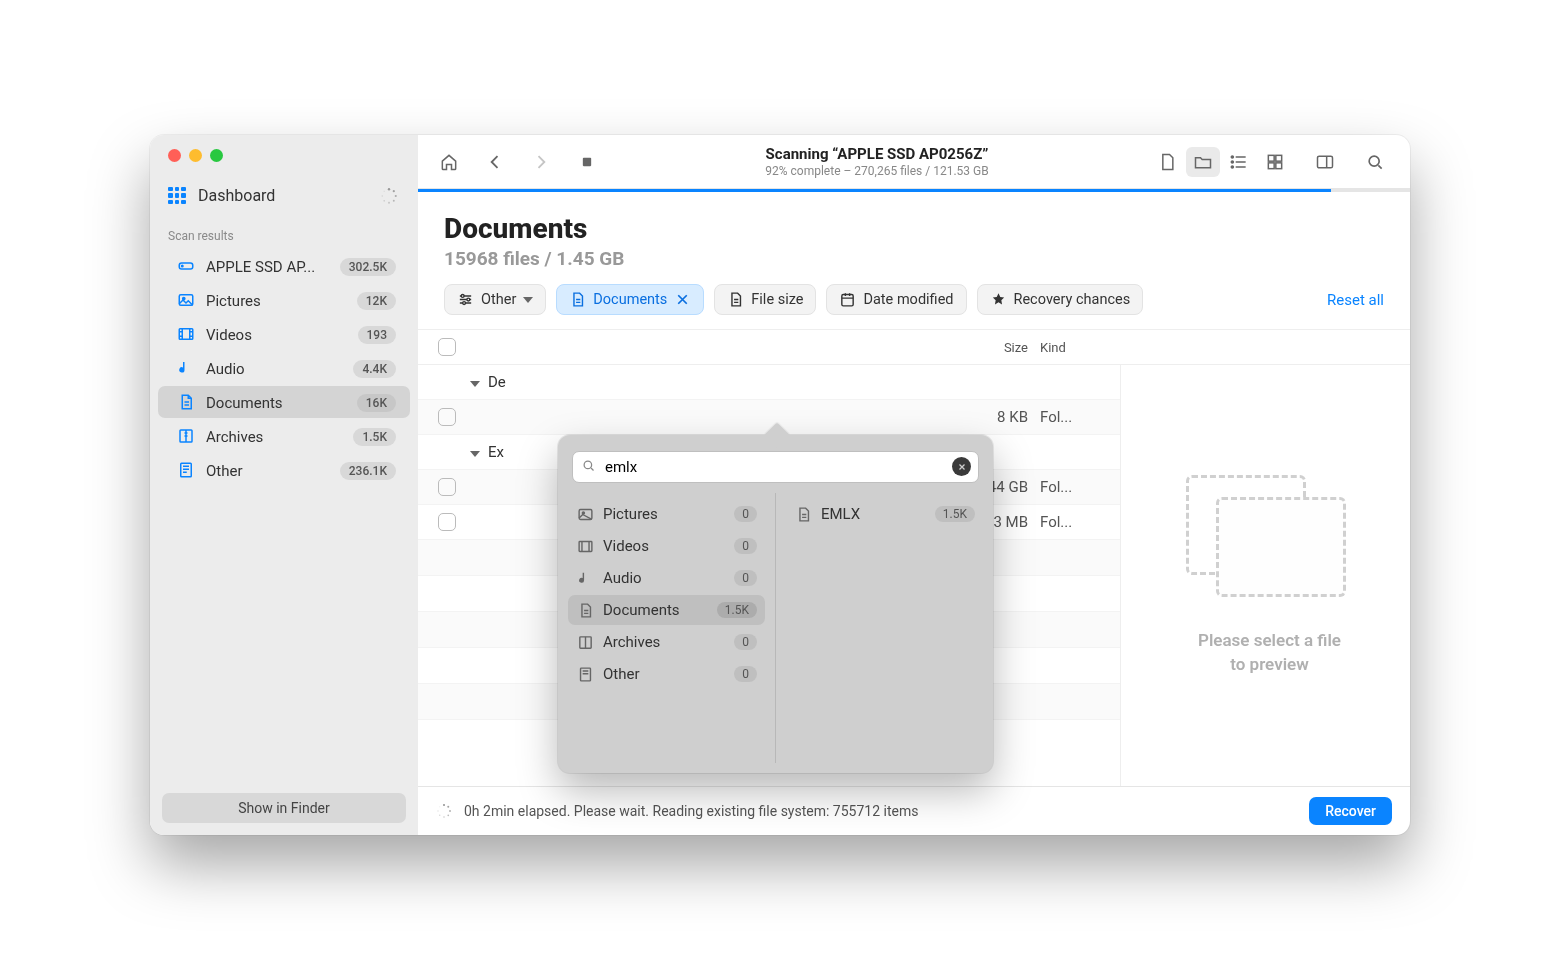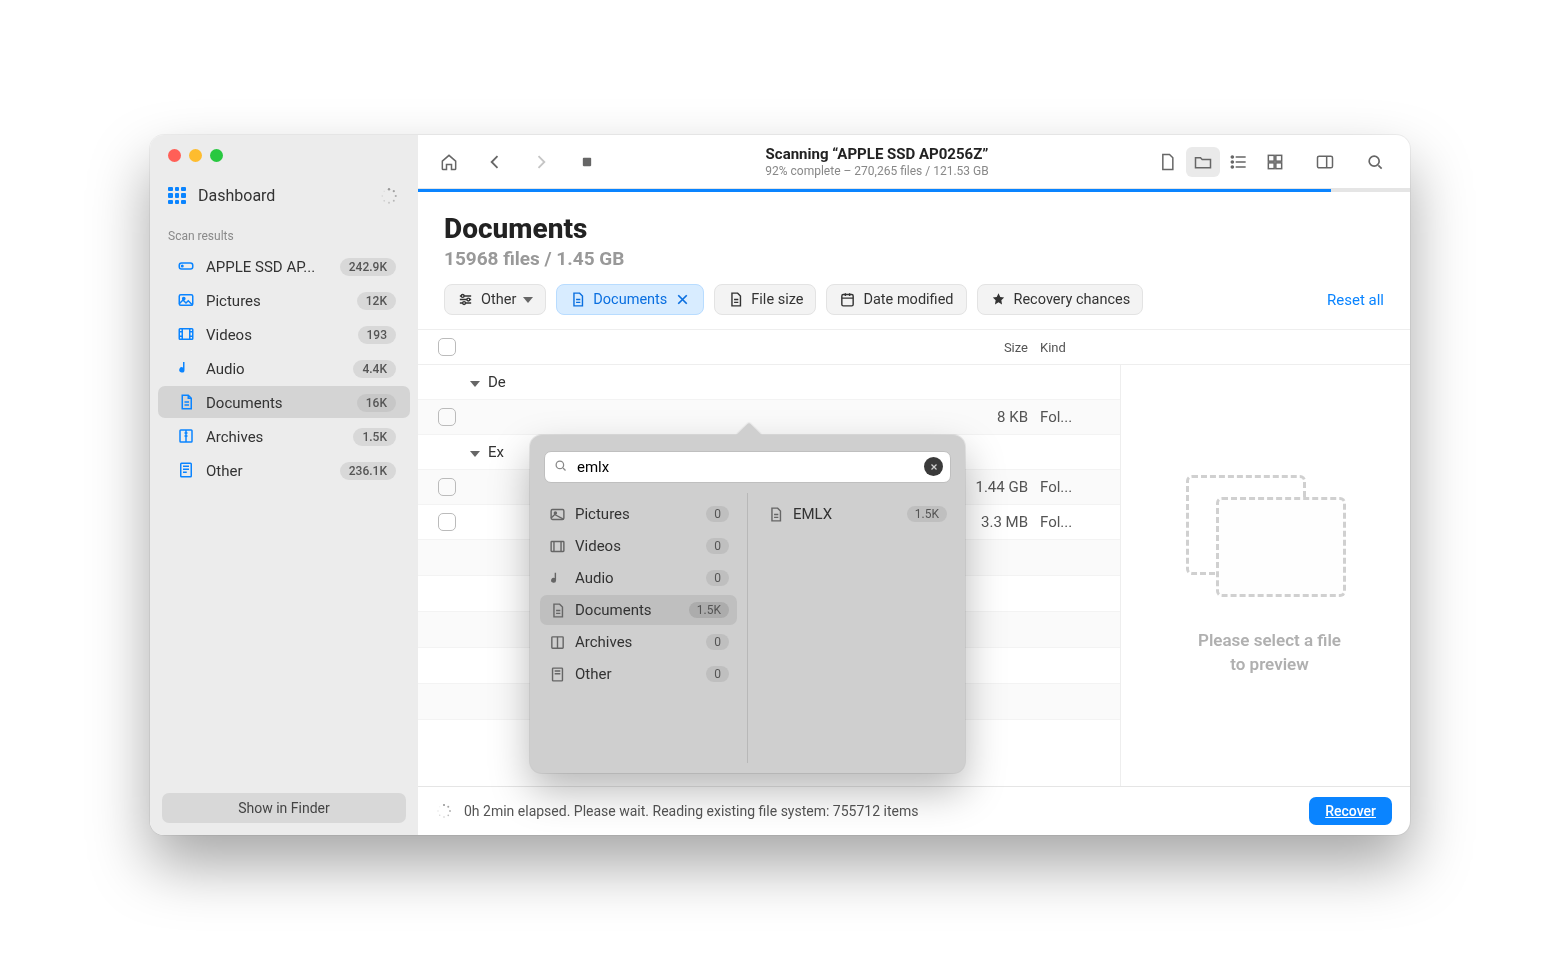--- a/index.html
+++ b/index.html
@@ -59,23 +59,23 @@
   .row .rname{flex:1;white-space:nowrap;overflow:hidden;text-overflow:ellipsis;}
   .row .rsize{width:90px;text-align:right;padding-right:12px;color:#555;}
   .row .rkind{width:60px;color:#555;white-space:nowrap;overflow:hidden;text-overflow:ellipsis;}
   .preview-pane{width:290px;border-left:1px solid #eee;display:flex;flex-direction:column;align-items:center;justify-content:center;padding:20px;}
   .preview-placeholder{width:160px;height:130px;position:relative;margin-bottom:24px;}
   .pp{position:absolute;border:3px dashed #d0d0d0;border-radius:6px;}
   .pp1{width:120px;height:100px;top:0;left:0;}
   .pp2{width:130px;height:100px;top:22px;left:30px;background:#fefefe;}
   .preview-text{font-size:17px;font-weight:600;color:#b0b0b0;text-align:center;line-height:1.4;margin-left:8px;}
   .statusbar{display:flex;align-items:center;padding:10px 18px;border-top:1px solid #e5e5e5;gap:12px;font-size:14px;color:#555;}
-  .recover-btn{margin-left:auto;background:#0a84ff;color:#fff;border:none;padding:6px 16px;border-radius:7px;font-size:14px;font-weight:500;text-decoration:underline;}
+  .recover-btn{margin-left:auto;background:#0a84ff;color:#fff;border:none;padding:6px 16px;border-radius:7px;font-size:14px;font-weight:500;}
   
-  .popover{position:absolute;top:300px;left:380px;width:435px;background:#cfcfcf;border-radius:12px;box-shadow:0 18px 40px rgba(0,0,0,.28),0 0 0 1px rgba(0,0,0,.08);padding:14px 0 10px;z-index:50;}
+  .popover{position:absolute;top:300px;left:408px;width:435px;background:#cfcfcf;border-radius:12px;box-shadow:0 18px 40px rgba(0,0,0,.28),0 0 0 1px rgba(0,0,0,.08);padding:14px 0 10px;z-index:50;}
   .popover::before{content:"";position:absolute;top:-9px;left:210px;width:18px;height:18px;background:#cfcfcf;transform:rotate(45deg);border-top-left-radius:3px;box-shadow:-1px -1px 1px rgba(0,0,0,.05);}
   .po-search{margin:2px 14px 10px;position:relative;}
   .po-search input{width:100%;padding:6px 34px 6px 32px;border:1px solid #bfbfbf;border-radius:7px;font-size:15px;background:#fff;outline:none;}
   .po-search .sicon{position:absolute;left:9px;top:7px;color:#888;}
   .po-search .sicon svg{width:15px;height:15px;}
   .po-search .clear{position:absolute;right:8px;top:6px;width:19px;height:19px;background:#3a3a3a;border-radius:50%;display:flex;align-items:center;justify-content:center;}
   .po-search .clear svg{width:10px;height:10px;color:#cfcfcf;}
   .po-body{display:flex;min-height:270px;}
   .po-col{flex:1;padding:4px 10px;}
   .po-col.left{border-right:1px solid #b8b8b8;}
@@ -130,21 +130,21 @@
     <div class="section-label">Scan results</div>
 
     <div class="sb-item">
       <div class="sb-icon">
           <svg viewBox="0 0 24 24" fill="none" stroke="currentColor" stroke-width="2">
             <rect x="3" y="8" width="18" height="8" rx="3"></rect>
             <circle cx="7" cy="12" r="1" fill="currentColor"></circle>
           </svg>
         </div>
       <span class="sb-label">APPLE SSD AP...</span>
-      <span class="sb-count">242.9K</span>
+      <span class="sb-count">302.5K</span>
     </div>
     <div class="sb-item">
       <div class="sb-icon">
           <svg viewBox="0 0 24 24" fill="none" stroke="currentColor" stroke-width="2">
             <rect x="3" y="5" width="18" height="14" rx="2"></rect>
             <circle cx="9" cy="10" r="1.5" fill="currentColor"></circle>
             <path d="M3 17l5-5 4 4 3-3 6 6"></path>
           </svg>
         </div>
       <span class="sb-label">Pictures</span>

